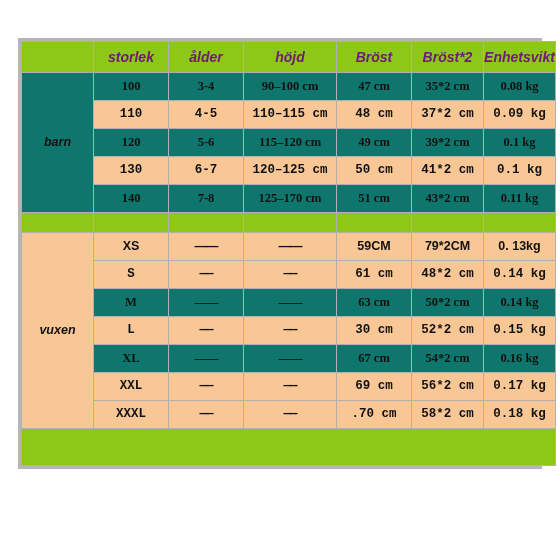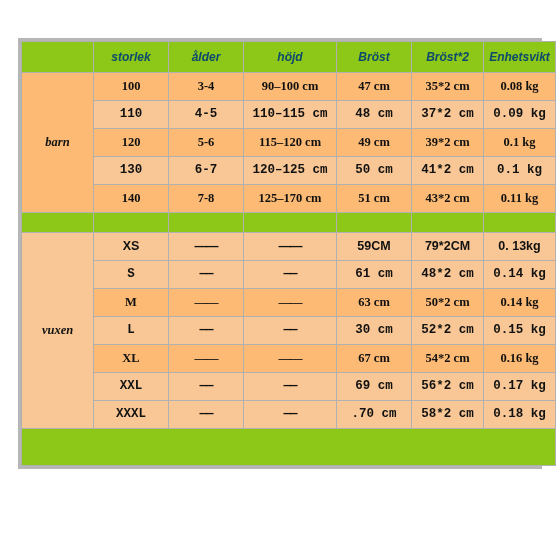--- a/index.html
+++ b/index.html
@@ -48,47 +48,47 @@
   col.c-label { width: 72px; }
   col.c-storlek { width: 75px; }
   col.c-alder  { width: 75px; }
   col.c-hojd   { width: 93px; }
   col.c-langd  { width: 75px; }
   col.c-brost  { width: 72px; }
   col.c-vikt   { width: 72px; }
 
   
   .fill-green { background: #8dc717; }
-  .fill-blue  { background: #fdba74; }
+  .fill-blue  { background: #0f766e; }
   .fill-peach { background: #f8c795; font-family: Liberation Mono, monospace; }
 
   
   tr.head-row td {
     height: 30px;
     line-height: 30px;
     font-family: "Liberation Sans", sans-serif;
     font-style: italic;
     font-weight: bold;
-    font-size: 12px;
-    color: #0c4a6e;
+    font-size: 14px;
+    color: #701a75;
   }
 
   
   tr.sep-row td { height: 19px; line-height: 19px; }
 
   
   tr.footer-row td {
     height: 36px;
     line-height: 36px;
     border: 1px solid #b0b0b0;
   }
 
   
   td.group-label {
-    font-family: Liberation Serif, serif;
+    font-family: Liberation Sans, sans-serif;
     font-style: italic;
     font-weight: bold;
     font-size: 19px;
     color: #101010;
     border-right: 3px solid #1a1a1a;
   }
   
   td.divider-left {
     border-left: 3px solid #1a1a1a;
   }

